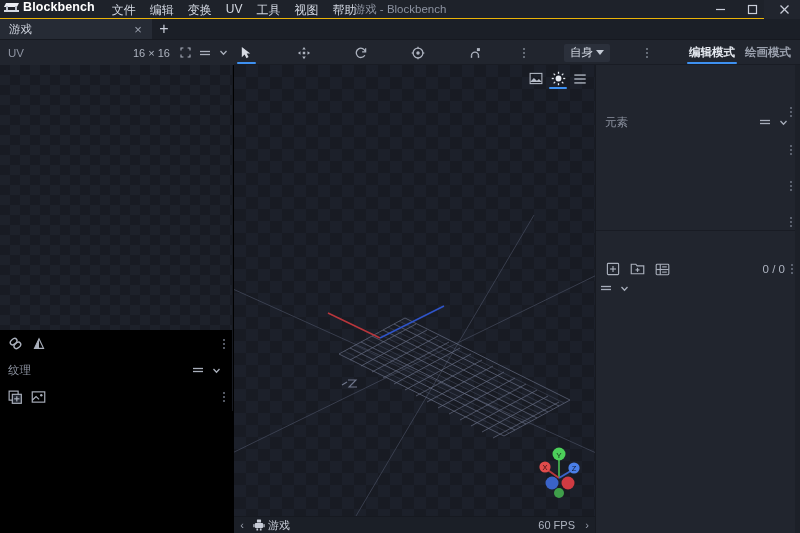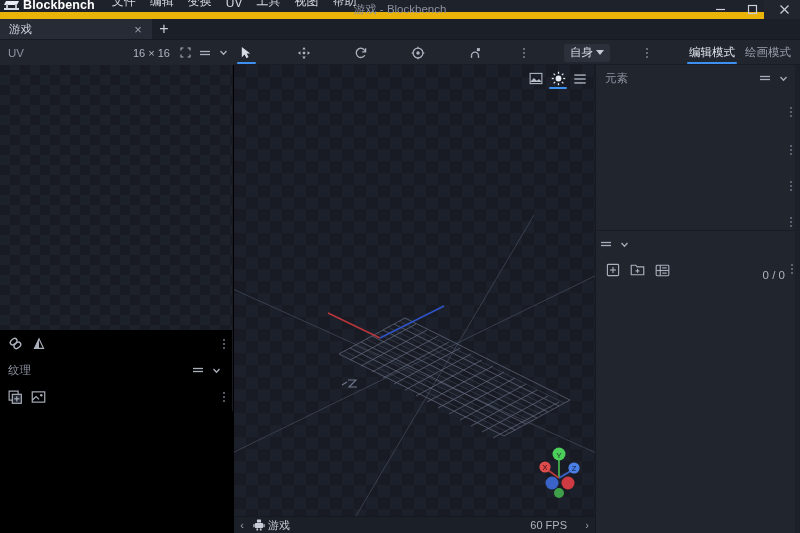--- a/index.html
+++ b/index.html
@@ -10,22 +10,22 @@
     font-family: "Liberation Sans", "DejaVu Sans", sans-serif;
     color: #c3c8d4;
     -webkit-font-smoothing: antialiased;
   }
   #app { position: relative; width: 800px; height: 533px; }
 
   
   .titlebar {
     position: absolute; left: 0; top: 0; width: 764px; height: 19px;
     background: #1e222a;
-    display: flex; align-items: flex-end;
-    border-bottom: 7px solid #eab308;
+    display: flex; align-items: flex-start;
+    border-bottom: 1px solid #eab308;
   }
   .bb-logo {
     width: 16px; height: 14px; margin: 0 3px 0 4px;
     position: relative; flex: 0 0 auto;
   }
   .bb-logo .plank {
     position: absolute; left: 1px; top: 3px; width: 13px; height: 4px;
     background: #e9ecf2; transform: skewX(-28deg);
   }
   .bb-logo .leg1 {
@@ -115,21 +115,21 @@
     display: flex; align-items: center; gap: 3px;
     background: #2b303b; border-radius: 2px; height: 18px;
     padding: 0 6px; margin-left: 4px; font-size: 11.5px; color: #d2d7e1;
   }
   .caret-dn {
     width: 0; height: 0; border-left: 4px solid transparent; border-right: 4px solid transparent;
     border-top: 5px solid #c4cad5;
   }
 
   .mode-tabs {
-    position: absolute; right: 4px; top: 0; height: 25px; display: flex; align-items: center;
+    position: absolute; right: 4px; top: 0; height: 25px; display: flex; align-items: center; font-weight: bold;
   }
   .mode-tab {
     font-size: 11.5px; color: #9aa0ad; padding: 4px 5px 5px; position: relative;
   }
   .mode-tab.active { color: #e6eaf1; }
   .mode-tab.active::after {
     content: ""; position: absolute; left: 3px; right: 3px; bottom: 1px; height: 2px;
     background: #3e90f0; border-radius: 1px;
   }
 
@@ -200,41 +200,41 @@
 
   
   .statusbar {
     position: absolute; left: 234px; top: 516px; width: 361px; height: 17px;
     background: #1b1f27; display: flex; align-items: center;
     border-top: 1px solid #161920;
   }
   .sb-arrow { width: 16px; text-align: center; font-size: 11px; color: #9aa0ad; }
   .sb-ico { width: 18px; display: flex; align-items: center; justify-content: center; color: #c8cdd8; }
   .sb-name { font-size: 11px; color: #c6cbd6; flex: 1 1 auto; }
-  .sb-fps { font-size: 11px; color: #aeb4c0; margin-right: 12px; }
+  .sb-fps { font-size: 11px; color: #aeb4c0; margin-right: 4px; }
 
   
   .right-col {
     position: absolute; left: 595px; top: 65px; width: 205px; height: 468px;
     background: #21252e; border-left: 1px solid #171a21;
   }
   .r-head {
     position: absolute; left: 0; width: 205px; height: 26px;
-    display: flex; align-items: center;
+    display: flex; align-items: center; margin-top: 44px;
   }
   .r-head .ttl { font-size: 11.5px; color: #8d93a1; padding-left: 9px; flex: 1 1 auto; }
   .r-ico { width: 19px; height: 20px; display: flex; align-items: center; justify-content: center; color: #a7adba; }
   .r-dots {
     position: absolute; right: 5px; width: 9px; height: 18px;
     display: flex; flex-direction: column; align-items: center; justify-content: center; gap: 2px;
   }
   .r-dots i { width: 2px; height: 2px; background: #6f7684; border-radius: 50%; display: block; }
   .outline-tools {
     position: absolute; left: 0; width: 205px; height: 24px;
-    display: flex; align-items: flex-end; padding-left: 4px;
+    display: flex; align-items: center; padding-left: 4px;
   }
   .ot-btn {
     width: 25px; height: 22px; display: flex; align-items: center; justify-content: center;
     color: #aab0bc;
   }
   .count { font-size: 11.5px; color: #aeb4c0; margin-left: auto; margin-right: 16px; }
   .scrollbar {
     position: absolute; right: 0; top: 0; width: 5px; height: 468px; background: #1c2028;
   }
   .divider-h { position: absolute; height: 1px; background: #191c24; }

